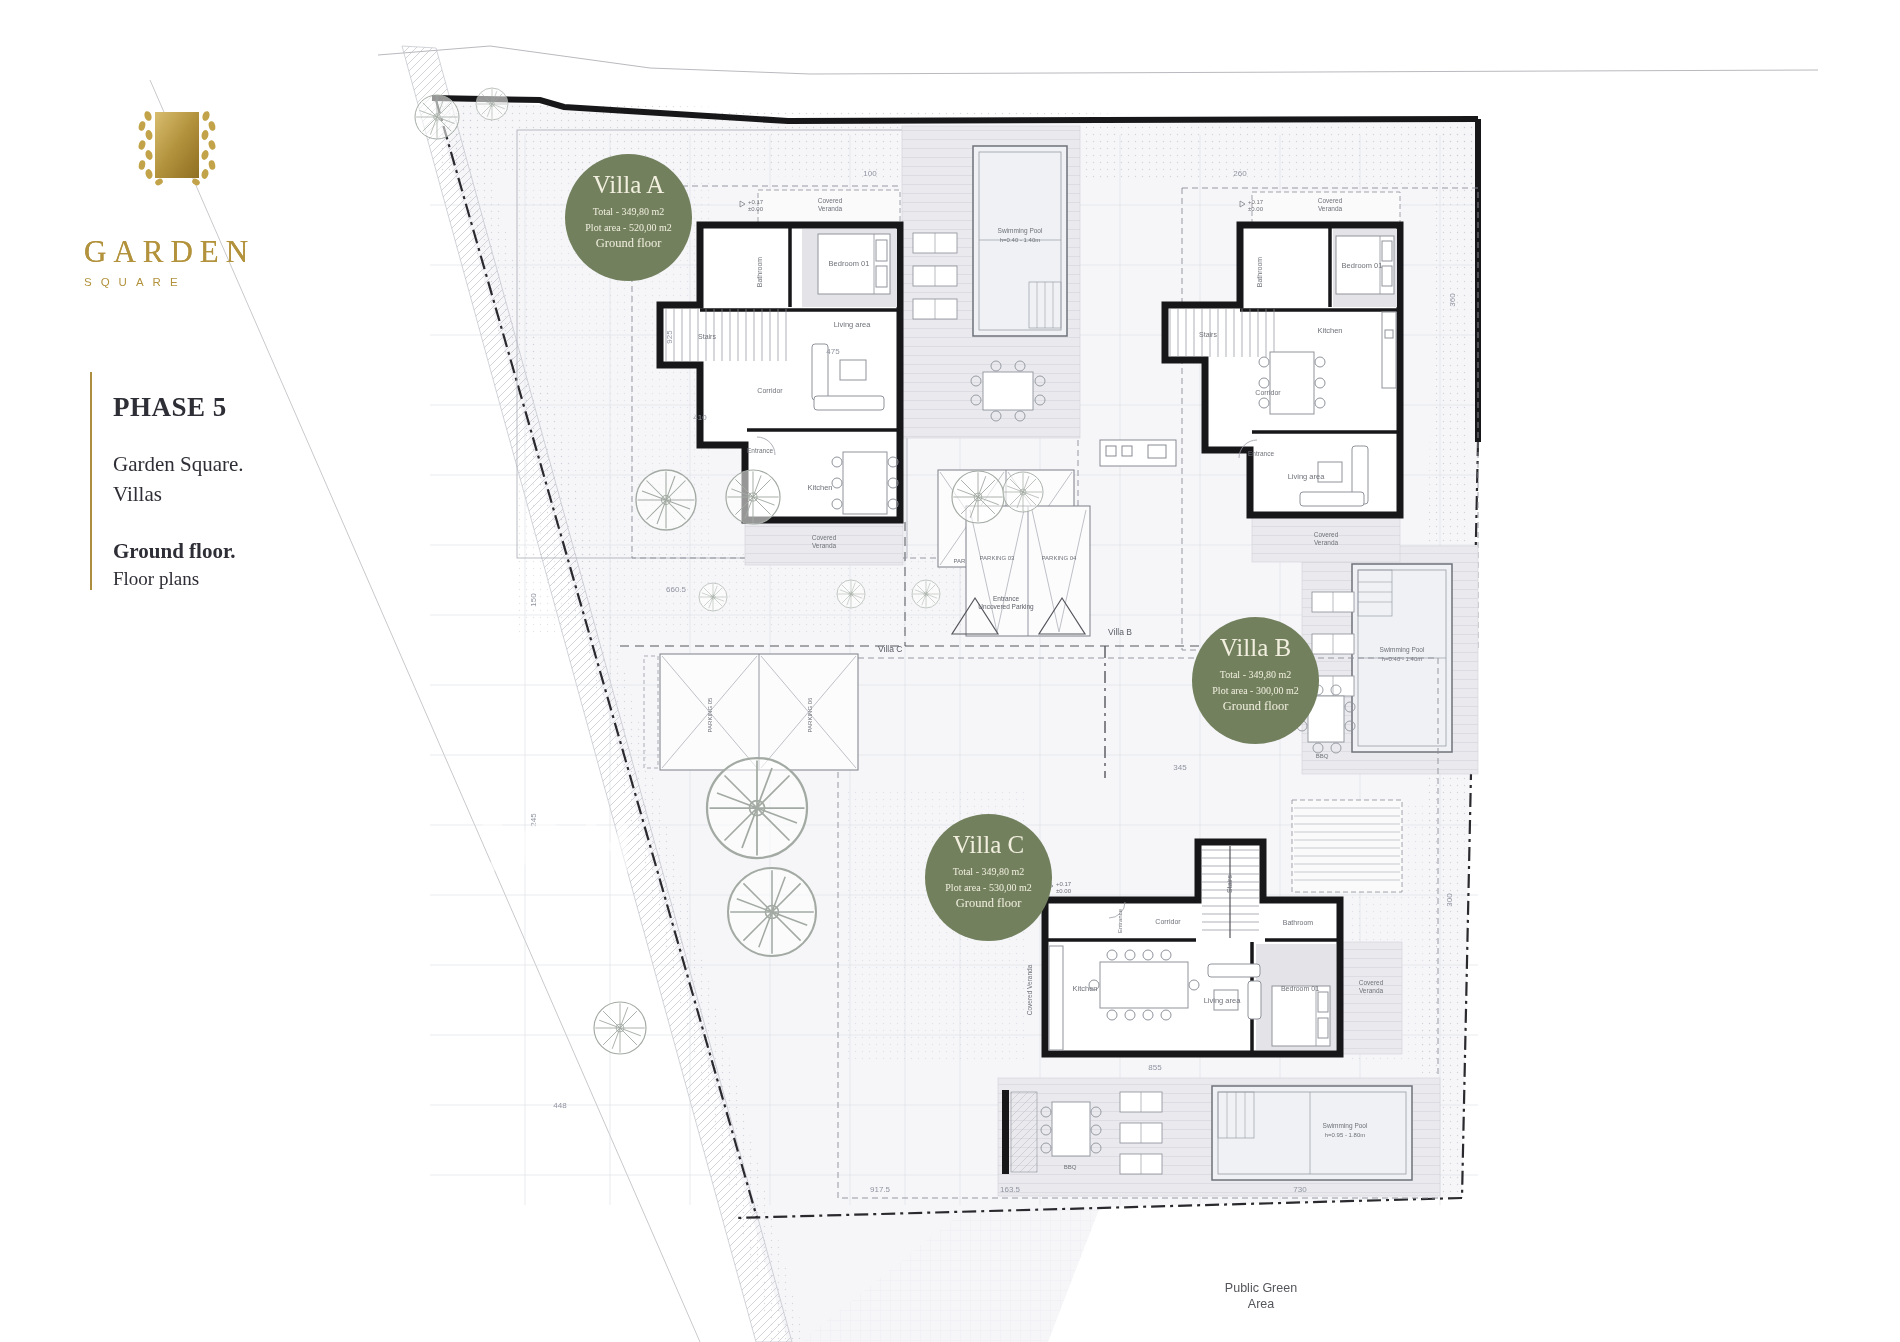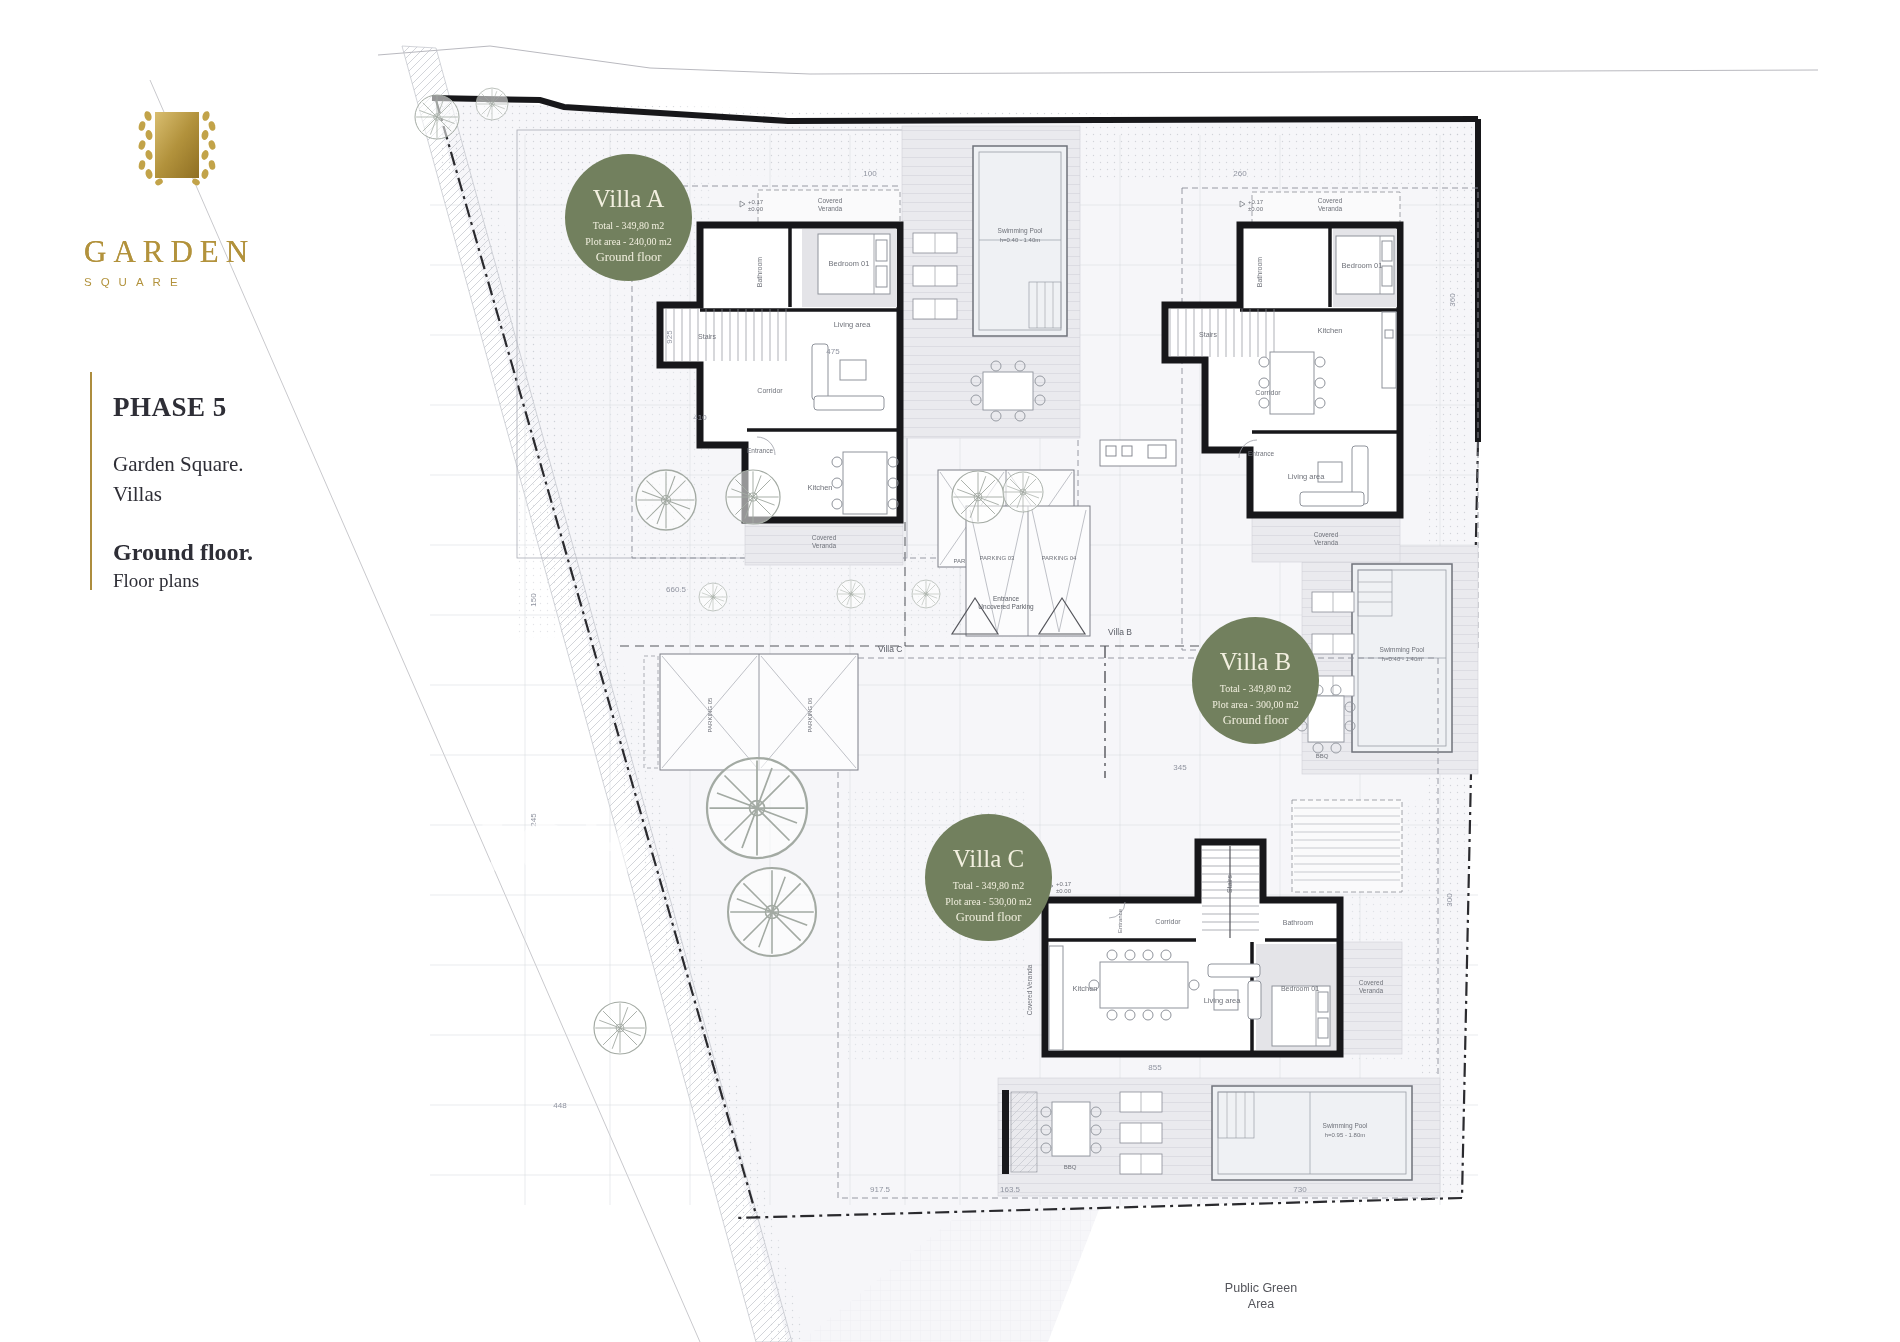--- a/index.html
+++ b/index.html
@@ -9,26 +9,26 @@
   
   .brand{position:absolute;left:84px;top:110px;width:185px;text-align:left;color:#b2923c;}
   .brand-name{font-family:"Liberation Serif",serif;font-size:31px;letter-spacing:7px;margin-top:8px;
               background:linear-gradient(90deg,#a8842e,#d6bb6e,#a8842e);
               -webkit-background-clip:text;background-clip:text;color:#b2923c;}
   .brand-sub{font-family:"Liberation Sans",sans-serif;font-size:11.5px;letter-spacing:9px;margin-top:6px;color:#b2923c;}
   .side-rule{position:absolute;left:90px;top:372px;width:2px;height:218px;background:#ad8d3e;}
   .side-text{position:absolute;left:113px;top:392px;width:230px;color:#2e2e36;font-family:"Liberation Serif",serif;}
   .phase{font-size:27px;font-weight:bold;letter-spacing:.5px;}
   .proj{font-size:21px;margin-top:26px;line-height:30px;}
-  .floorb{font-size:24px;font-weight:bold;margin-top:30px;}
+  .floorb{font-size:21px;font-weight:bold;margin-top:30px;}
   .floori{font-size:19px;margin-top:4px;}
   
   .badge{position:absolute;width:127px;height:127px;border-radius:50%;background:#72805e;
          color:#f2efdf;text-align:center;font-family:"Liberation Serif",serif;z-index:5;}
-  .badge .t{font-size:25px;margin-top:31px;}
+  .badge .t{font-size:25px;margin-top:17px;}
   .badge .l{font-size:10px;line-height:16px;margin-top:5px;}
   .badge .f{font-size:12.5px;margin-top:0;}
 </style>
 </head>
 <body>
 
 <div class="canvas">
 
   <svg width="1900" height="1342" viewBox="0 0 1900 1342">
     <defs>
@@ -467,21 +467,21 @@
       <div>Villas</div>
     </div>
     <div class="floorb">Ground floor.</div>
     <div class="floori">Floor plans</div>
   </div>
 
   <div class="badge" style="left:565px;top:154px;">
     <div class="t">Villa A</div>
     <div class="l">
       <div>Total - 349,80 m2</div>
-      <div>Plot area - 240,00 m2</div>
+      <div>Plot area - 520,00 m2</div>
     </div>
     <div class="f">Ground floor</div>
   </div>
 
   <div class="badge" style="left:1192px;top:617px;">
     <div class="t">Villa B</div>
     <div class="l">
       <div>Total - 349,80 m2</div>
       <div>Plot area - 300,00 m2</div>
     </div>

